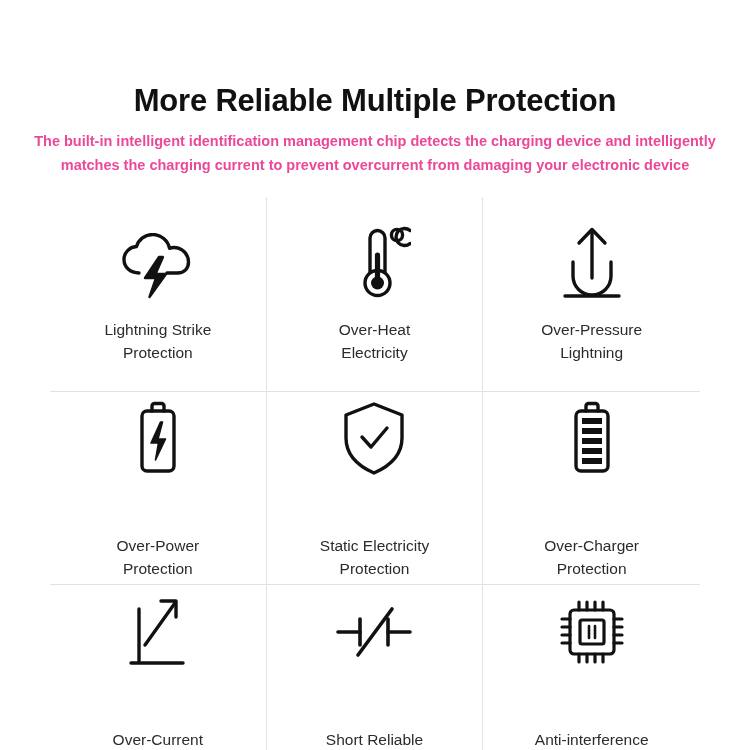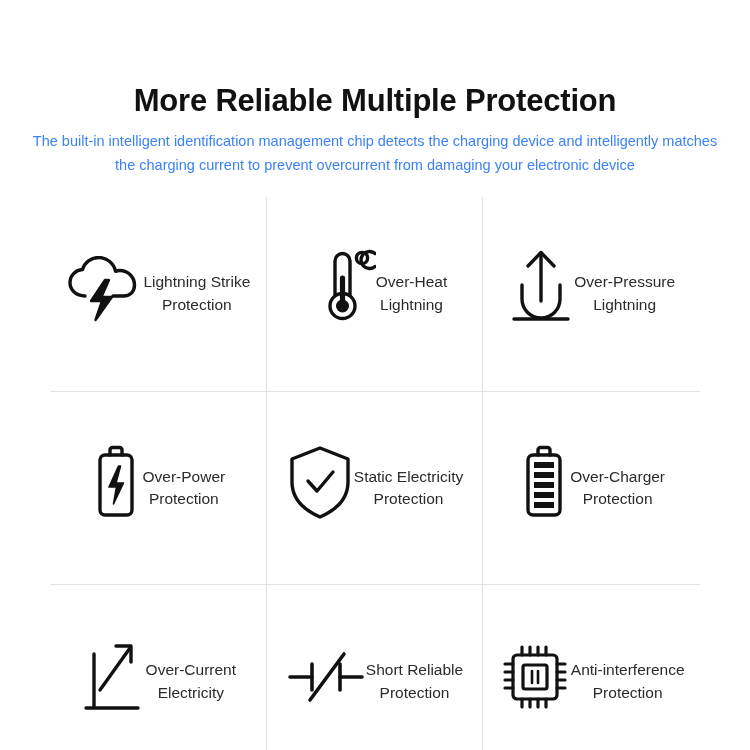--- a/index.html
+++ b/index.html
@@ -30,50 +30,51 @@
   .title {
     font-size: 31px;
     font-weight: bold;
     letter-spacing: -0.2px;
     color: #111111;
     margin: 0 0 12px 0;
     line-height: 1.1;
   }
   .subtitle {
     font-size: 14.5px;
-    color: #3b82f6;
+    color: #ec4899;
     line-height: 1.62;
     max-width: 690px;
     margin: 0 auto;
-    font-weight: 400;
+    font-weight: 700;
   }
   .grid {
     flex: 1;
     display: grid;
     grid-template-columns: repeat(3, 1fr);
     grid-template-rows: repeat(3, 1fr);
     margin-top: 6px;
     padding: 0 28px;
     box-sizing: border-box;
   }
   .cell {
     display: flex;
-    flex-direction: row;
+    flex-direction: column;
     align-items: center;
     justify-content: center;
     box-sizing: border-box;
     position: relative;
     padding: 4px 6px;
   }
   
   .cell:nth-child(3n+1), .cell:nth-child(3n+2) {
     border-right: 1px solid #e2e2e2;
   }
   .cell:nth-child(n+4) {
     border-top: 1px solid #e2e2e2;
+    justify-content: space-between;
   }
   .icon-wrap {
     height: 86px;
     display: flex;
     align-items: center;
     justify-content: center;
     margin-bottom: 10px;
   }
   .icon-wrap svg {
     display: block;
@@ -115,21 +116,21 @@
         <svg width="74" height="82" viewBox="0 0 74 82" fill="none" stroke="#111111" stroke-width="3.4" stroke-linecap="round" stroke-linejoin="round">
           <path d="M33 47 V13 a7.5 7.5 0 0 1 15 0 V47"></path>
           <circle cx="40.5" cy="58" r="12.5"></circle>
           <path d="M40.5 30 V55" stroke-width="5.2"></path>
           <circle cx="40.5" cy="58" r="6.5" fill="#111111" stroke="none"></circle>
           <circle cx="60" cy="10" r="5.6"></circle>
           <path d="M73 5.5 a8.5 8.5 0 1 0 0 13" stroke-width="3.4"></path>
         </svg>
       </div>
       <div class="label">Over-Heat
-Lightning</div>
+Electricity</div>
     </div>
 
     <div class="cell">
       <div class="icon-wrap">
         <svg width="66" height="80" viewBox="0 0 66 80" fill="none" stroke="#111111" stroke-width="3.4" stroke-linecap="round" stroke-linejoin="round">
           <path d="M33 4 V52"></path>
           <path d="M20 17 L33 3.5 L46 17"></path>
           <path d="M14 36 V50 a19 19 0 0 0 38 0 V36"></path>
           <path d="M6 70 H60"></path>
         </svg>

